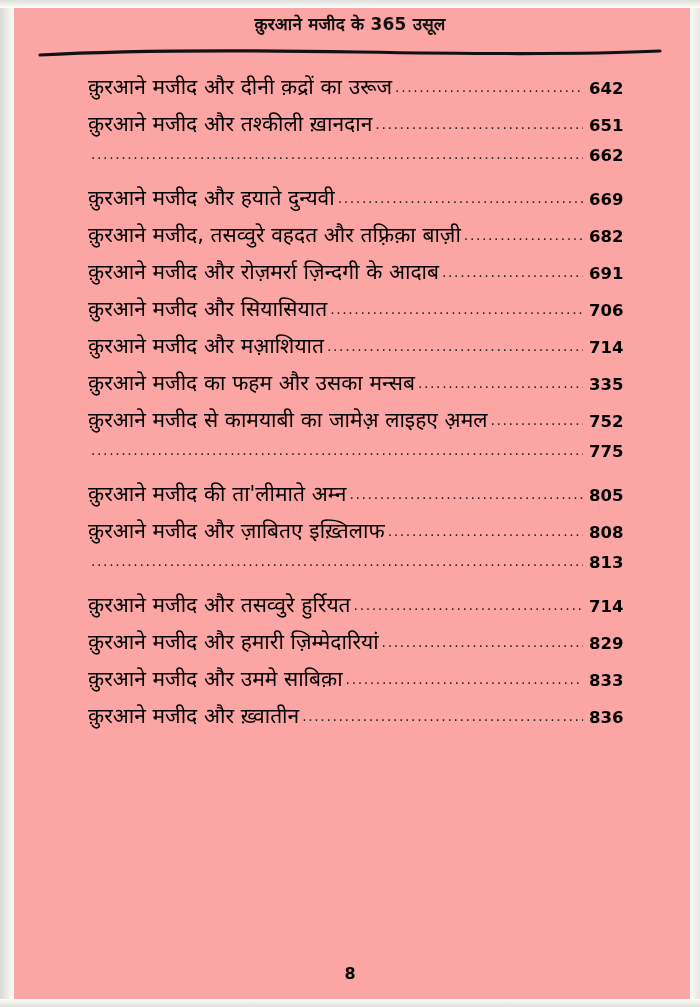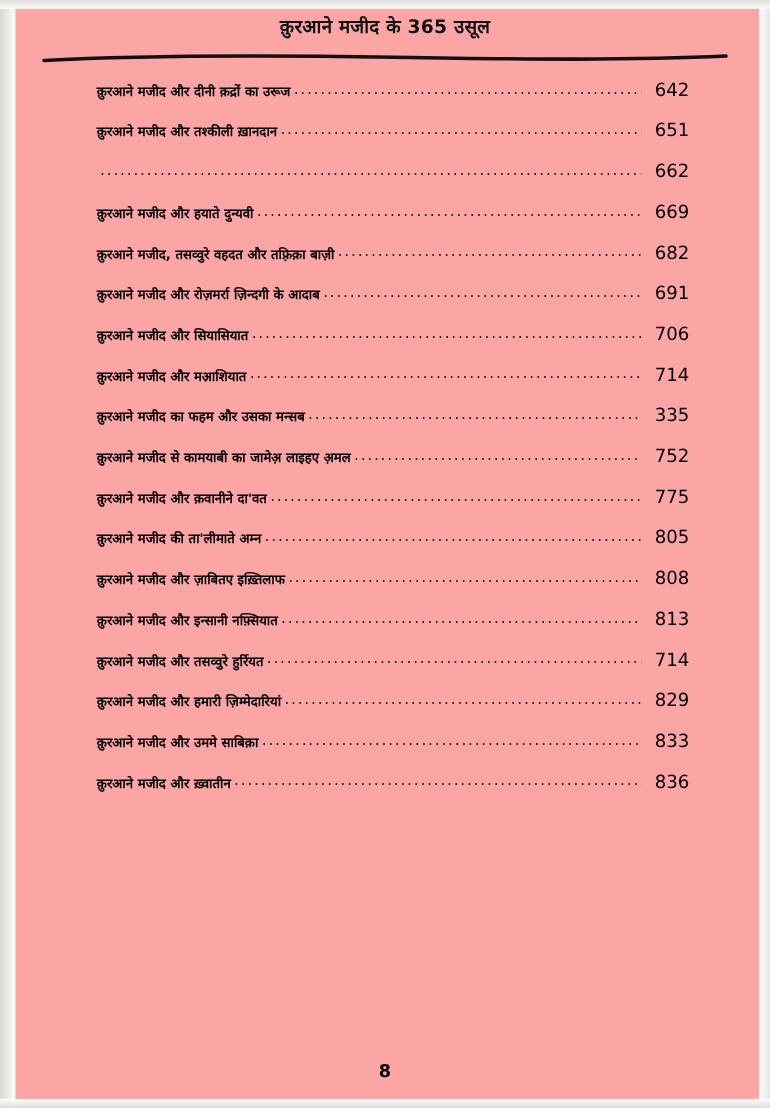--- a/index.html
+++ b/index.html
@@ -81,44 +81,44 @@
     width: 545px;
   }
 
   .toc-row {
     display: flex;
     align-items: baseline;
     height: 37px;
   }
 
   .toc-title {
-    font-size: 12px;
-    font-weight: 700;
+    font-size: 21px;
+    font-weight: 400;
     color: #000;
     white-space: nowrap;
     flex: 0 0 auto;
   }
 
   .toc-dots {
     flex: 1 1 auto;
     overflow: hidden;
     white-space: nowrap;
     font-size: 14px;
     color: #222;
     letter-spacing: 1.6px;
     margin: 0 6px 0 3px;
     position: relative;
     top: -2px;
   }
 
   .toc-page {
     flex: 0 0 44px;
-    text-align: center;
+    text-align: left;
     font-size: 16.5px;
-    font-weight: 400;
+    font-weight: 700;
     color: #000;
   }
 
   .folio {
     position: absolute;
     bottom: 24px;
     left: 0;
     width: 700px;
     text-align: center;
     font-size: 16px;
@@ -199,39 +199,37 @@
       <span class="toc-page">335</span>
     </div>
 
     <div class="toc-row">
       <span class="toc-title">क़ुरआने मजीद से कामयाबी का जामेअ़ लाइहए अ़मल</span>
       <span class="toc-dots">......................................................................................................................</span>
       <span class="toc-page">752</span>
     </div>
 
     <div class="toc-row">
-      <span class="toc-title">क़ुरआने मजीद और क़वानीने दा'वत</span>
       <span class="toc-dots">......................................................................................................................</span>
       <span class="toc-page">775</span>
     </div>
 
     <div class="toc-row">
       <span class="toc-title">क़ुरआने मजीद की ता'लीमाते अम्न</span>
       <span class="toc-dots">......................................................................................................................</span>
       <span class="toc-page">805</span>
     </div>
 
     <div class="toc-row">
       <span class="toc-title">क़ुरआने मजीद और ज़ाबितए इख़्तिलाफ</span>
       <span class="toc-dots">......................................................................................................................</span>
       <span class="toc-page">808</span>
     </div>
 
     <div class="toc-row">
-      <span class="toc-title">क़ुरआने मजीद और इन्सानी नफ़्सियात</span>
       <span class="toc-dots">......................................................................................................................</span>
       <span class="toc-page">813</span>
     </div>
 
     <div class="toc-row">
       <span class="toc-title">क़ुरआने मजीद और तसव्वुरे हुर्रियत</span>
       <span class="toc-dots">......................................................................................................................</span>
       <span class="toc-page">714</span>
     </div>
 

